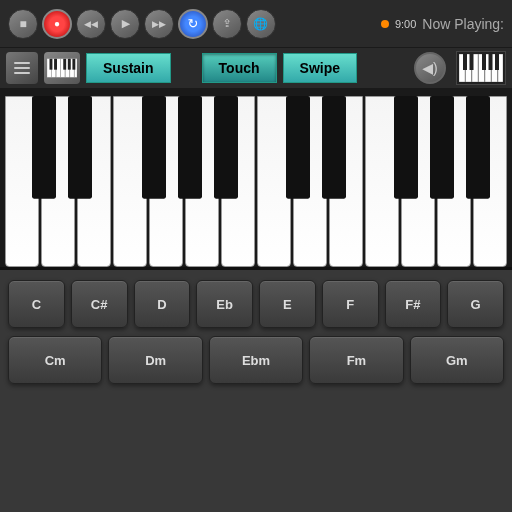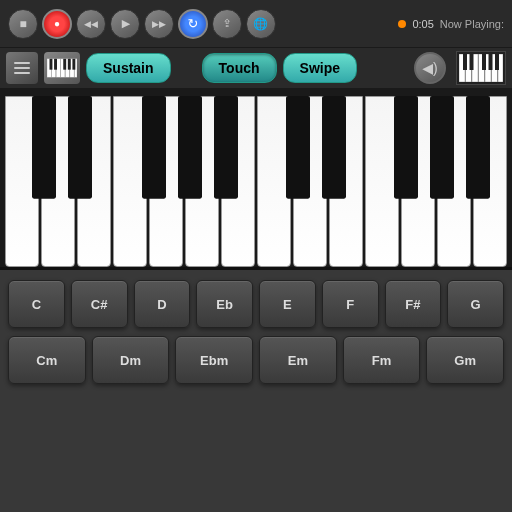--- a/index.html
+++ b/index.html
@@ -67,21 +67,21 @@
       background: #ff8800;
       flex-shrink: 0;
     }
 
     .time-display {
       font-size: 11px;
       color: #ccc;
     }
 
     .now-playing-label {
-      font-size: 11px;
+      font-size: 14px;
       color: #aaa;
     }
 
     
     .mode-toolbar {
       background: #2a2a2a;
       height: 42px;
       display: flex;
       align-items: center;
       padding: 0 6px;
@@ -122,21 +122,21 @@
       align-items: center;
       justify-content: center;
       cursor: pointer;
       overflow: hidden;
       flex-shrink: 0;
     }
 
     .mode-btn {
       height: 30px;
       padding: 0 16px;
-      border-radius: 12px;
+      border-radius: 0;
       background: linear-gradient(to bottom, #66ddcc, #33aaaa);
       border: 1px solid #229988;
       color: #000;
       font-size: 14px;
       font-weight: bold;
       cursor: pointer;
       display: flex;
       align-items: center;
       justify-content: center;
       flex-shrink: 0;
@@ -243,21 +243,21 @@
       <span style="font-size:13px; color:#fff;">↻</span>
     </div>
     <div class="toolbar-btn">
       <span style="font-size:11px; color:#ccc;">⇪</span>
     </div>
     <div class="toolbar-btn">
       <span style="font-size:12px;">🌐</span>
     </div>
     <div class="now-playing-area">
       <div class="orange-dot"></div>
-      <span class="time-display">0:05</span>
+      <span class="time-display">9:00</span>
       <span class="now-playing-label">Now Playing:</span>
     </div>
   </div>
 
   <div class="mode-toolbar">
     <div class="menu-btn">
       <div class="menu-lines">
         <div class="menu-line"></div>
         <div class="menu-line"></div>
         <div class="menu-line"></div>
@@ -390,23 +390,20 @@
       <div class="chord-btn">
           <span>Cm</span>
         </div>
       <div class="chord-btn">
           <span>Dm</span>
         </div>
       <div class="chord-btn">
           <span>Ebm</span>
         </div>
       <div class="chord-btn">
-          <span>Em</span>
-        </div>
-      <div class="chord-btn">
           <span>Fm</span>
         </div>
       <div class="chord-btn">
           <span>Gm</span>
         </div>
     </div>
   </div>
 
 </div>
 

